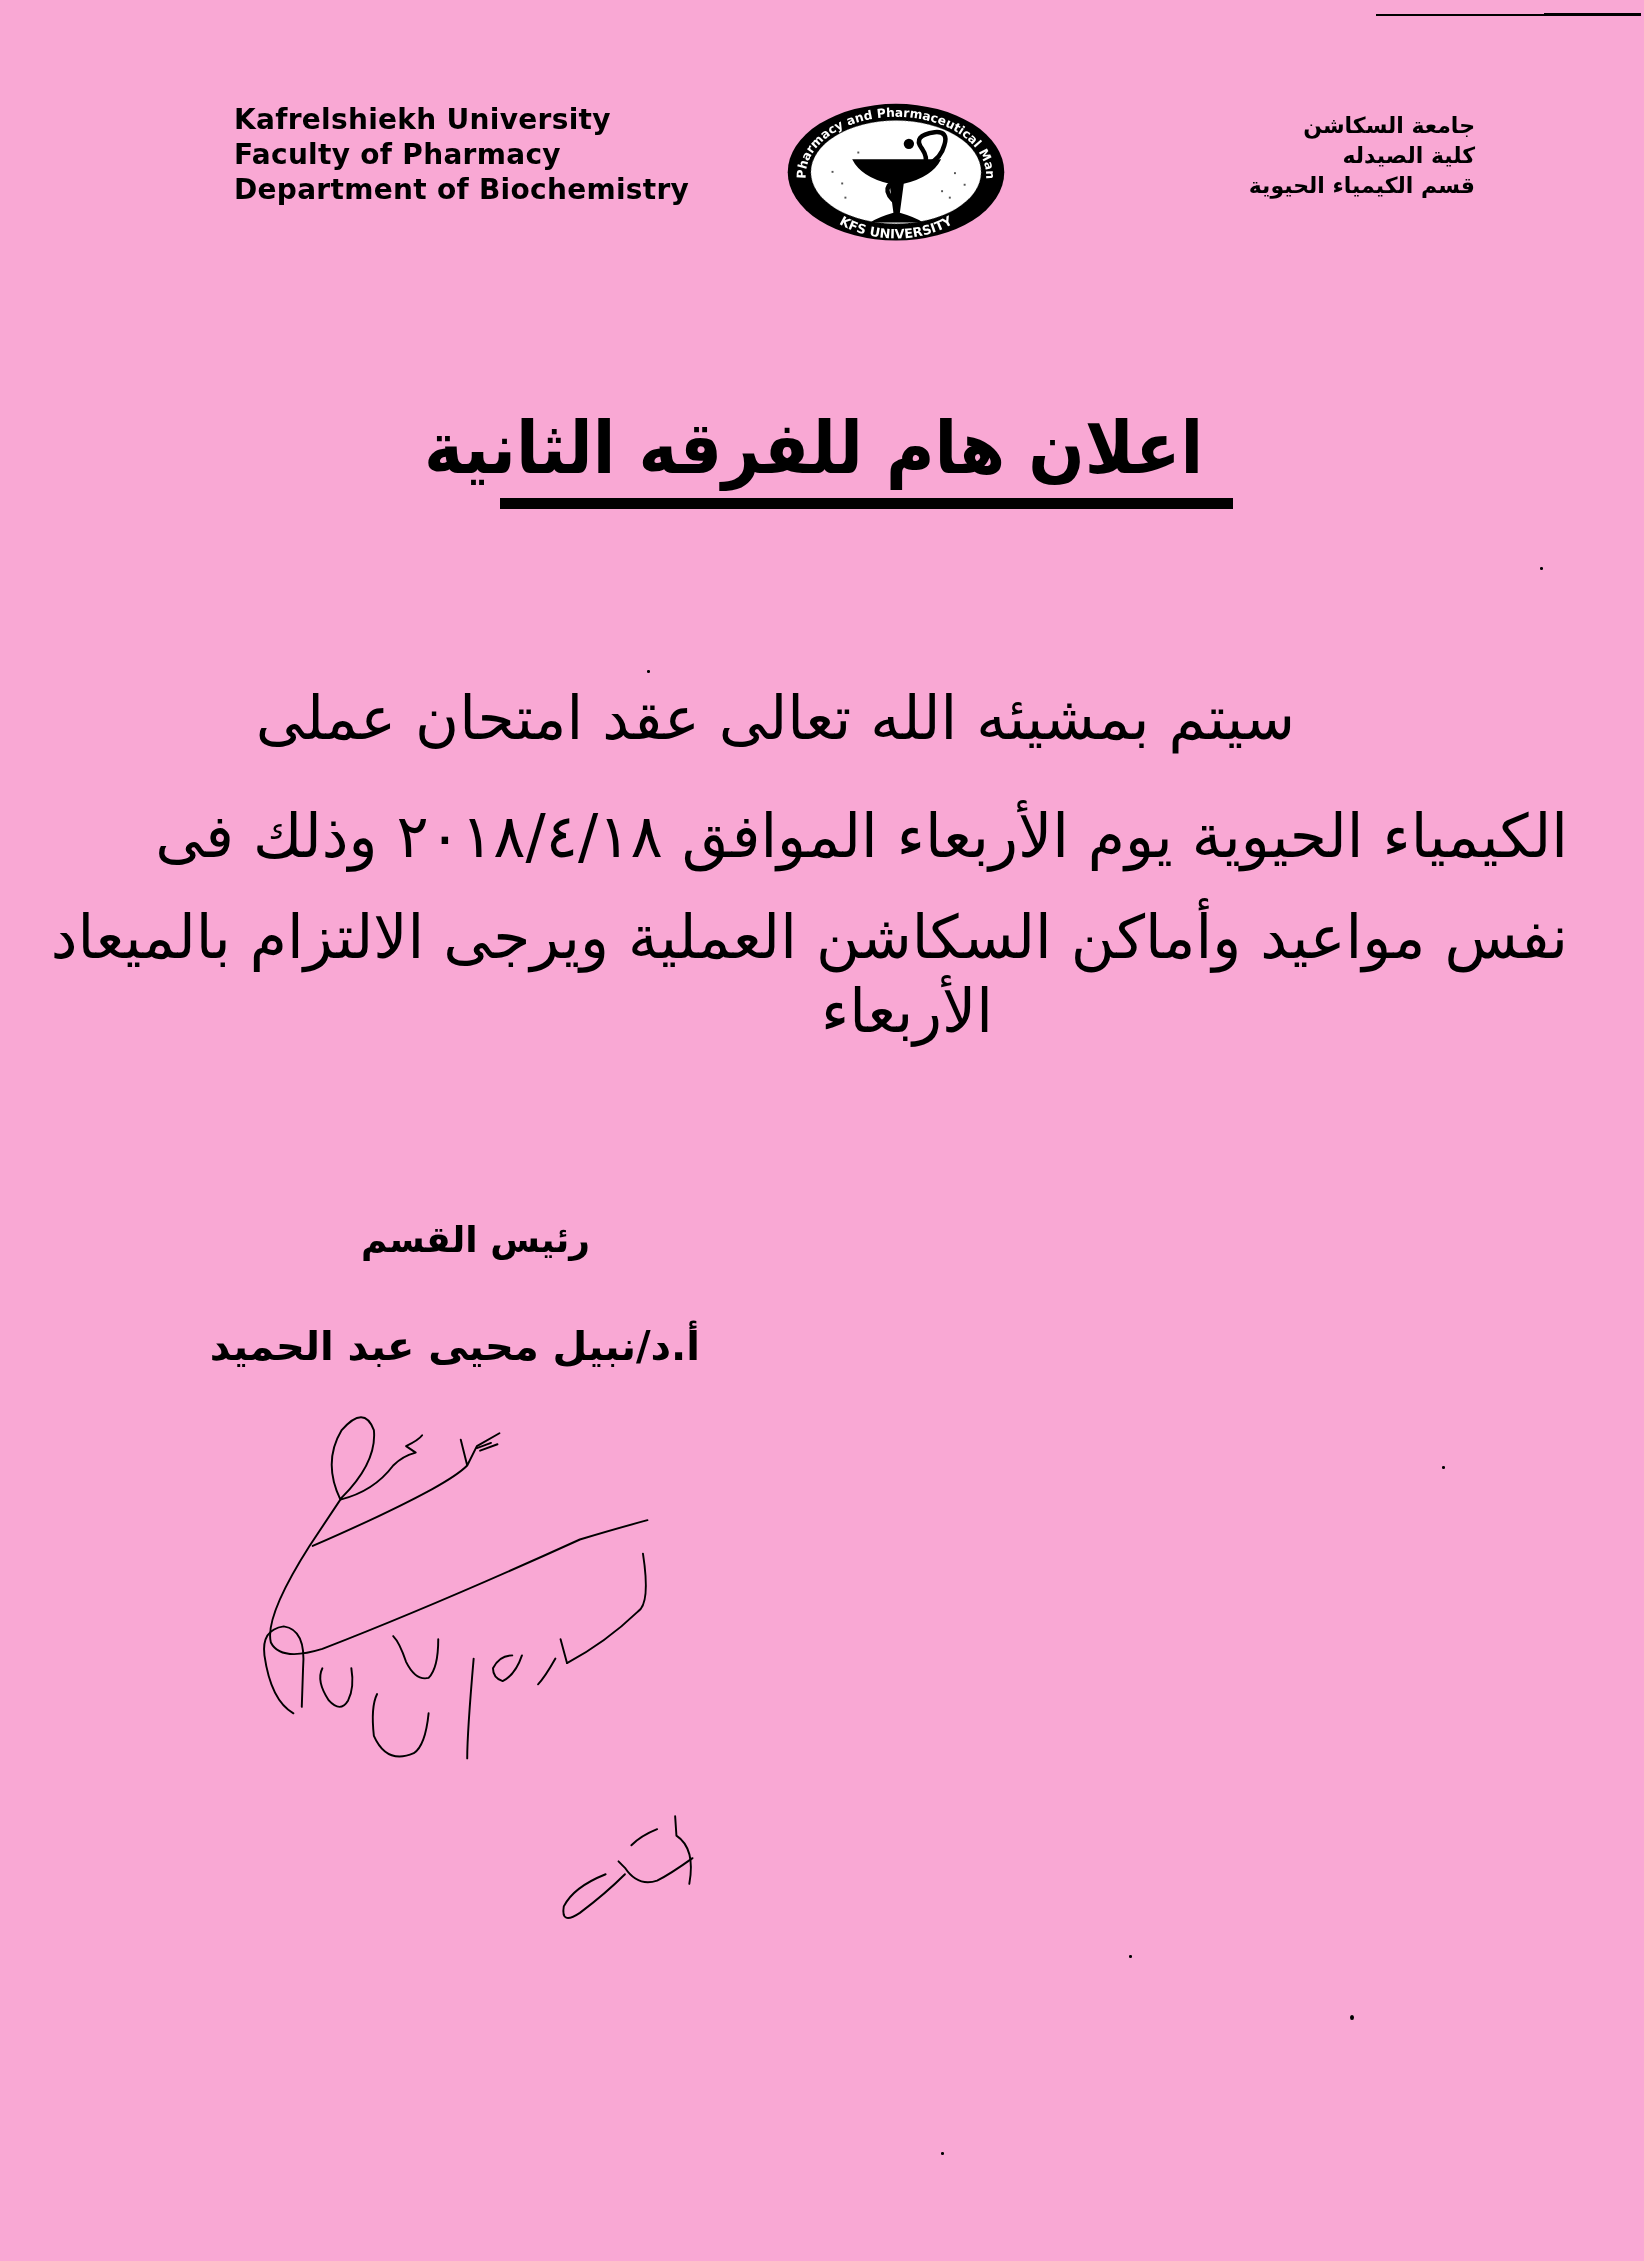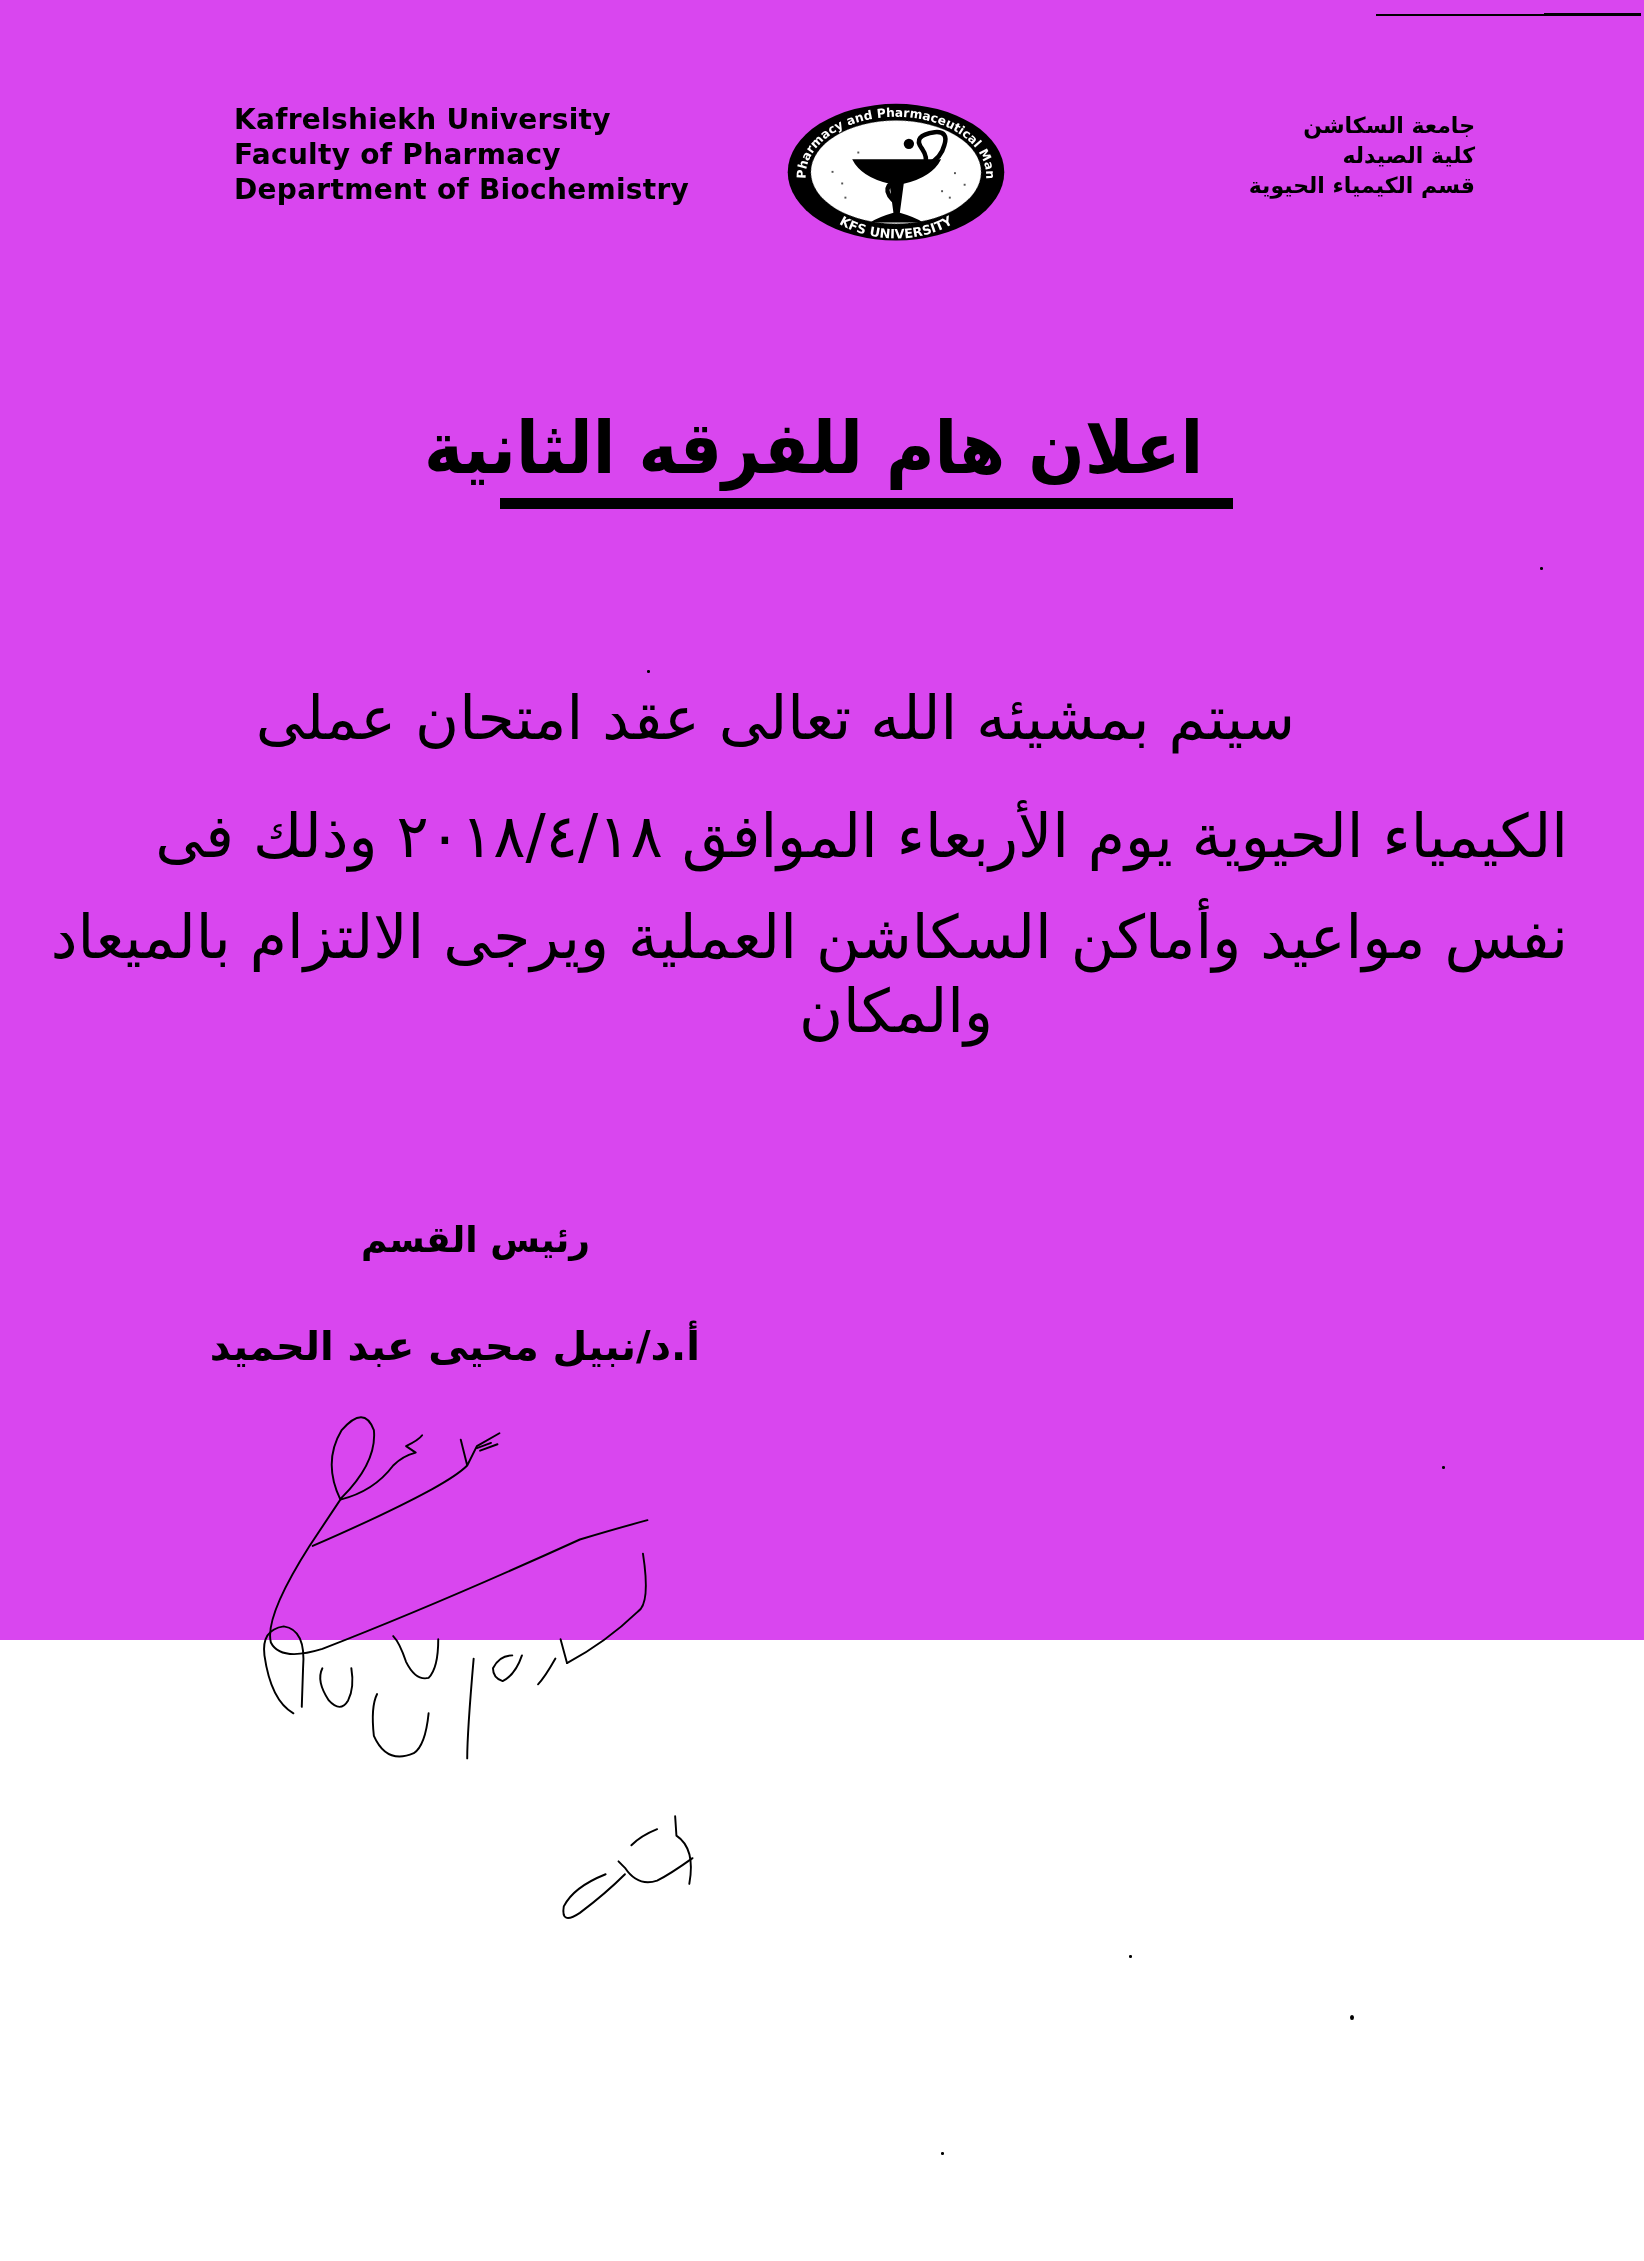--- a/index.html
+++ b/index.html
@@ -12,22 +12,22 @@
       height: 2261px;
       position: relative;
       overflow: hidden;
       color: #000000;
       font-family: "DejaVu Sans", sans-serif;
     }
     .page {
       position: absolute;
       left: 0; top: 0;
       width: 1644px;
-      height: 1640px;
-      background: #d946ef;
+      height: 2261px;
+      background: #f9a8d4;
     }
     .scan-rule {
       position: absolute;
       left: 1376px;
       top: 14px;
       width: 265px;
       height: 1.9px;
       background: #000;
     }
     .scan-rule::after {
@@ -226,21 +226,21 @@
   </div>
 
   <div class="title-wrap">
     <span class="title">اعلان هام للفرقه الثانية</span>
   </div>
   <div class="title-underline"></div>
 
   <div class="body-text line1">سيتم بمشيئه الله تعالى عقد امتحان عملى</div>
   <div class="body-text line2">الكيمياء الحيوية يوم الأربعاء الموافق ٢٠١٨/٤/١٨ وذلك فى</div>
   <div class="body-text line3">نفس مواعيد وأماكن السكاشن العملية ويرجى الالتزام بالميعاد</div>
-  <div class="body-text line4">والمكان</div>
+  <div class="body-text line4">الأربعاء</div>
 
   <div class="sig-title">رئيس القسم</div>
   <div class="sig-name">أ.د/نبيل محيى عبد الحميد</div>
 
   <div class="handwriting">
     <svg width="644" height="618" viewBox="0 0 1000 960" fill="none" stroke="#000" stroke-width="3" stroke-linecap="round" stroke-linejoin="round">
 
       <path d="M 148 178 Q 120 120 150 70 Q 185 30 200 70 Q 205 120 150 175 L 100 250 Q 30 360 40 400 Q 55 430 120 410 Q 300 340 520 240 Q 580 222 625 210"></path>
       <path d="M 148 178 Q 200 165 230 125 Q 245 110 265 105 L 250 95 Q 270 85 275 78"></path>
       <path d="M 105 250 Q 220 200 290 162 Q 330 140 345 125 L 335 85 M 345 125 L 360 95 L 395 75"></path>

